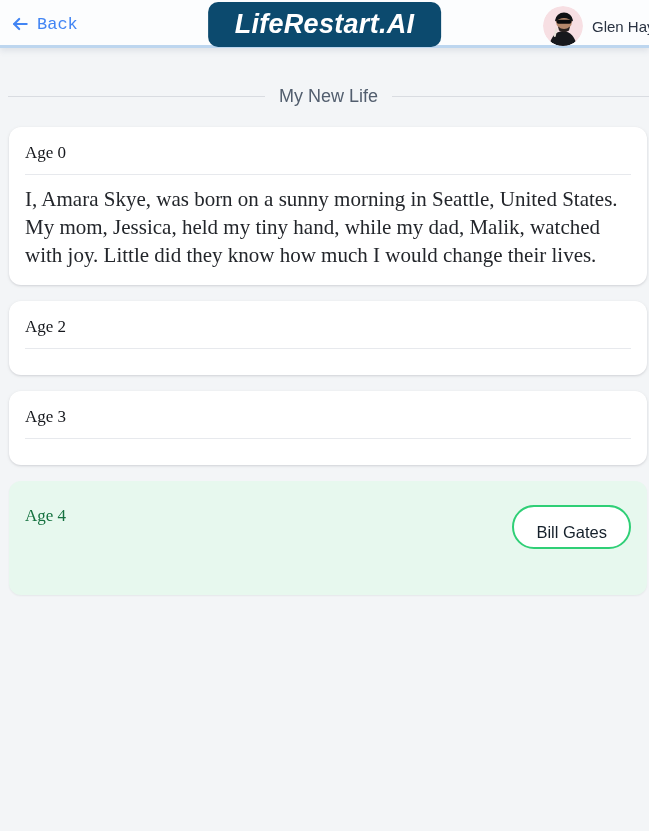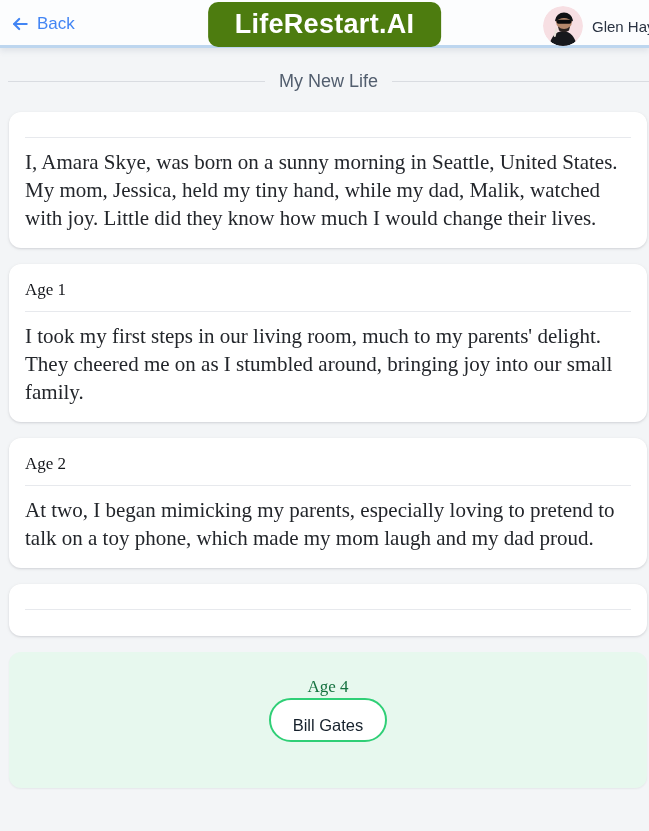--- a/index.html
+++ b/index.html
@@ -16,44 +16,44 @@
     position: relative;
     height: 48px;
     background: #fcfdfe;
     border-bottom: 3px solid #bdd6ef;
     box-shadow: 0 3px 6px rgba(100,116,139,0.14);
     z-index: 5;
   }
   .back {
     position: absolute; left: 10px; top: 0; height: 48px;
     display: flex; align-items: center; gap: 7px;
-    color: #4285f4; font-size: 17px; cursor: pointer; text-decoration: none;
+    color: #4285f4; font-size: 17px; cursor: pointer; text-decoration: none; font-family: Liberation Mono, monospace;
   }
   .back svg { display: block; }
   .title-badge {
     position: absolute; left: 50%; top: 2px; transform: translateX(-50%);
     height: 45px; line-height: 45px; padding: 0 27px;
-    background: #4d7c0f; color: #ffffff;
+    background: #0c4a6e; color: #ffffff;
     font-size: 27px; font-weight: 600; letter-spacing: 0.3px;
-    border-radius: 10px; white-space: nowrap;
+    border-radius: 10px; white-space: nowrap; font-style: italic;
   }
   .user {
     position: absolute; left: 543px; top: 6px;
     display: flex; align-items: center; gap: 9px; white-space: nowrap;
     cursor: pointer;
   }
   .avatar {
     width: 40px; height: 40px; border-radius: 50%; overflow: hidden;
     display: block; flex: 0 0 auto;
   }
   .uname { font-size: 15px; font-weight: 500; color: #2a3342; }
 
   
   .heading-row {
-    margin: 21px 0 0 8px;
+    margin: 36px 0 0 8px;
     display: flex; align-items: center; height: 24px;
   }
   .hline { flex: 1; height: 1px; background: #d9dce1; }
   .page-title {
     margin: 0 14px; font-size: 18px; font-weight: 400;
     color: #525e6e; white-space: nowrap;
   }
 
   
   .cards { margin-top: 19px; display: flex; flex-direction: column; gap: 16px; }
@@ -74,21 +74,21 @@
     font-size: 21px; line-height: 28px; color: #23262b;
   }
 
   
   .card.highlight {
     background: #e7f8ee;
     padding: 24px 16px 46px;
     box-shadow: 0 1px 2px rgba(15,23,42,0.06);
   }
   .card.highlight .row {
-    display: flex; align-items: center; justify-content: space-between; flex-direction: column;
+    display: flex; align-items: flex-start; justify-content: space-between;
   }
   .age.green { color: #15713f; }
   .choice-btn {
     height: 44px; padding: 16px 22px;
     background: #ffffff;
     border: 2px solid #2fcf76;
     border-radius: 9999px;
     font-family: "Liberation Sans", sans-serif;
     font-size: 16.5px; font-weight: 500; color: #15202b;
     cursor: pointer;
@@ -136,37 +136,33 @@
 <main>
   <div class="heading-row">
     <span class="hline"></span>
     <h1 class="page-title">My New Life</h1>
     <span class="hline"></span>
   </div>
 
   <section class="cards">
 
     <article class="card">
+      <h2 class="age">Age 0</h2>
       <hr class="card-divider">
       <p class="event-text">I, Amara Skye, was born on a sunny morning in Seattle, United States. My mom, Jessica, held my tiny hand, while my dad, Malik, watched with joy. Little did they know how much I would change their lives.</p>
     </article>
 
-    <article class="card">
-      <h2 class="age">Age 1</h2>
-      <hr class="card-divider">
-      <p class="event-text">I took my first steps in our living room, much to my parents' delight. They cheered me on as I stumbled around, bringing joy into our small family.</p>
-    </article>
 
     <article class="card">
       <h2 class="age">Age 2</h2>
       <hr class="card-divider">
-      <p class="event-text">At two, I began mimicking my parents, especially loving to pretend to talk on a toy phone, which made my mom laugh and my dad proud.</p>
     </article>
 
     <article class="card">
+      <h2 class="age">Age 3</h2>
       <hr class="card-divider">
     </article>
 
     <article class="card highlight">
       <div class="row">
         <h2 class="age green">Age 4</h2>
         <button class="choice-btn">Bill Gates</button>
       </div>
     </article>
 

